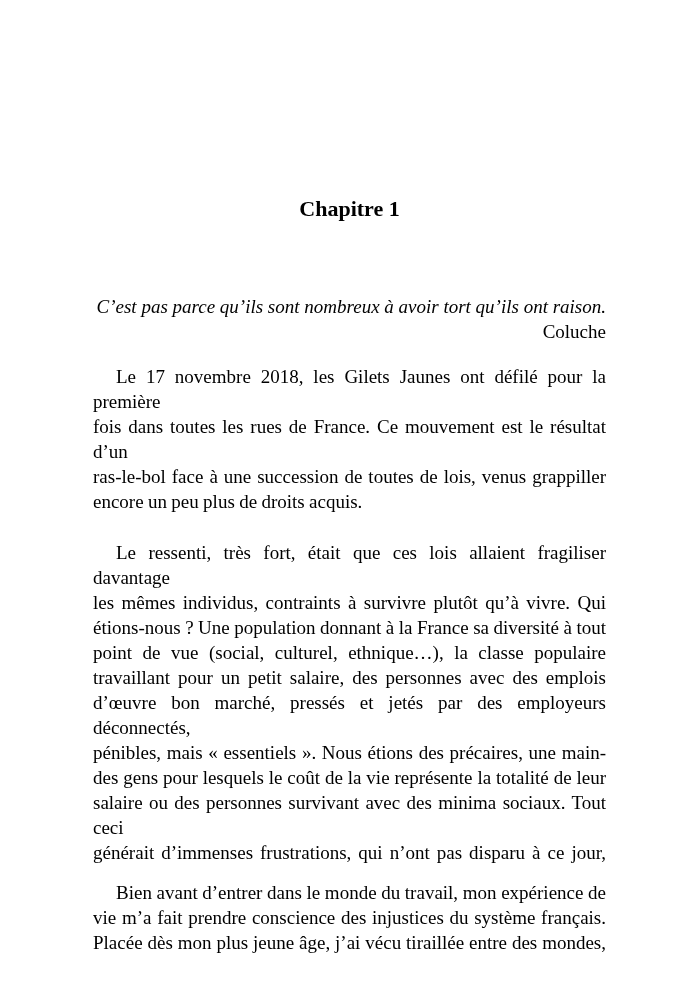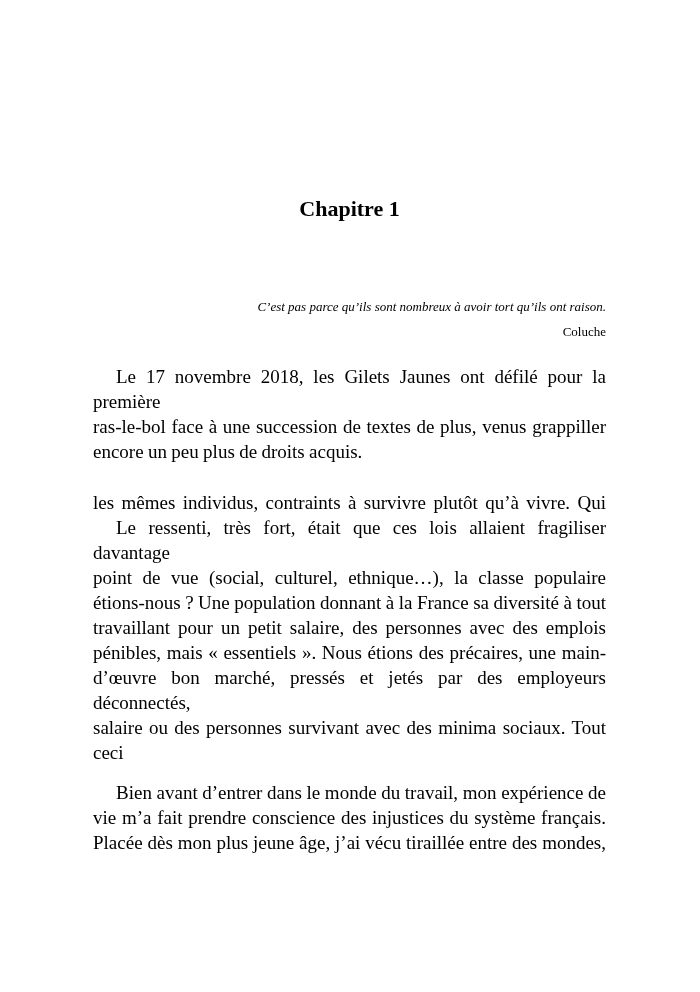--- a/index.html
+++ b/index.html
@@ -16,21 +16,21 @@
   }
   .chapter-header { text-align: center; }
   .chapter-number, .chapter-title {
     margin: 0;
     font-size: 22px;
     line-height: 30px;
     font-weight: bold;
   }
   .epigraph {
     margin-top: 70px;
-    font-size: 13px;
+    font-size: 19px;
     line-height: 25px;
     text-align: right;
   }
   .epigraph-quote { font-style: italic; }
   .body-text { font-size: 19px; }
   .paragraph { margin: 0; }
   #paragraph-1 { margin-top: 20px; }
   #paragraph-2 { margin-top: 26px; }
   #paragraph-3 { margin-top: 15px; }
   .line {
@@ -52,32 +52,35 @@
   </header>
 
   <div class="epigraph">
     <div class="epigraph-quote">C’est pas parce qu’ils sont nombreux à avoir tort qu’ils ont raison.</div>
     <div class="epigraph-attribution">Coluche</div>
   </div>
 
   <main class="body-text">
     <div class="paragraph" id="paragraph-1">
         <div class="line first-line">Le 17 novembre 2018, les Gilets Jaunes ont défilé pour la première</div>
-        <div class="line">ras-le-bol face à une succession de textes de plus, venus grappiller</div>
+        <div class="line">fois dans toutes les rues de France. Ce mouvement est le résultat d’un</div>
+        <div class="line">ras-le-bol face à une succession de toutes de lois, venus grappiller</div>
         <div class="line last-line">encore un peu plus de droits acquis.</div>
       </div>
     <div class="paragraph" id="paragraph-2">
+        <div class="line first-line">Le ressenti, très fort, était que ces lois allaient fragiliser davantage</div>
         <div class="line">les mêmes individus, contraints à survivre plutôt qu’à vivre. Qui</div>
-        <div class="line first-line">Le ressenti, très fort, était que ces lois allaient fragiliser davantage</div>
+        <div class="line">étions-nous ? Une population donnant à la France sa diversité à tout</div>
         <div class="line">point de vue (social, culturel, ethnique…), la classe populaire</div>
-        <div class="line">étions-nous ? Une population donnant à la France sa diversité à tout</div>
         <div class="line">travaillant pour un petit salaire, des personnes avec des emplois</div>
+        <div class="line">d’œuvre bon marché, pressés et jetés par des employeurs déconnectés,</div>
         <div class="line">pénibles, mais « essentiels ». Nous étions des précaires, une main-</div>
-        <div class="line">d’œuvre bon marché, pressés et jetés par des employeurs déconnectés,</div>
+        <div class="line">des gens pour lesquels le coût de la vie représente la totalité de leur</div>
         <div class="line">salaire ou des personnes survivant avec des minima sociaux. Tout ceci</div>
+        <div class="line">générait d’immenses frustrations, qui n’ont pas disparu à ce jour,</div>
       </div>
     <div class="paragraph" id="paragraph-3">
         <div class="line first-line">Bien avant d’entrer dans le monde du travail, mon expérience de</div>
         <div class="line">vie m’a fait prendre conscience des injustices du système français.</div>
         <div class="line">Placée dès mon plus jeune âge, j’ai vécu tiraillée entre des mondes,</div>
       </div>
   </main>
 
 </div>
 

